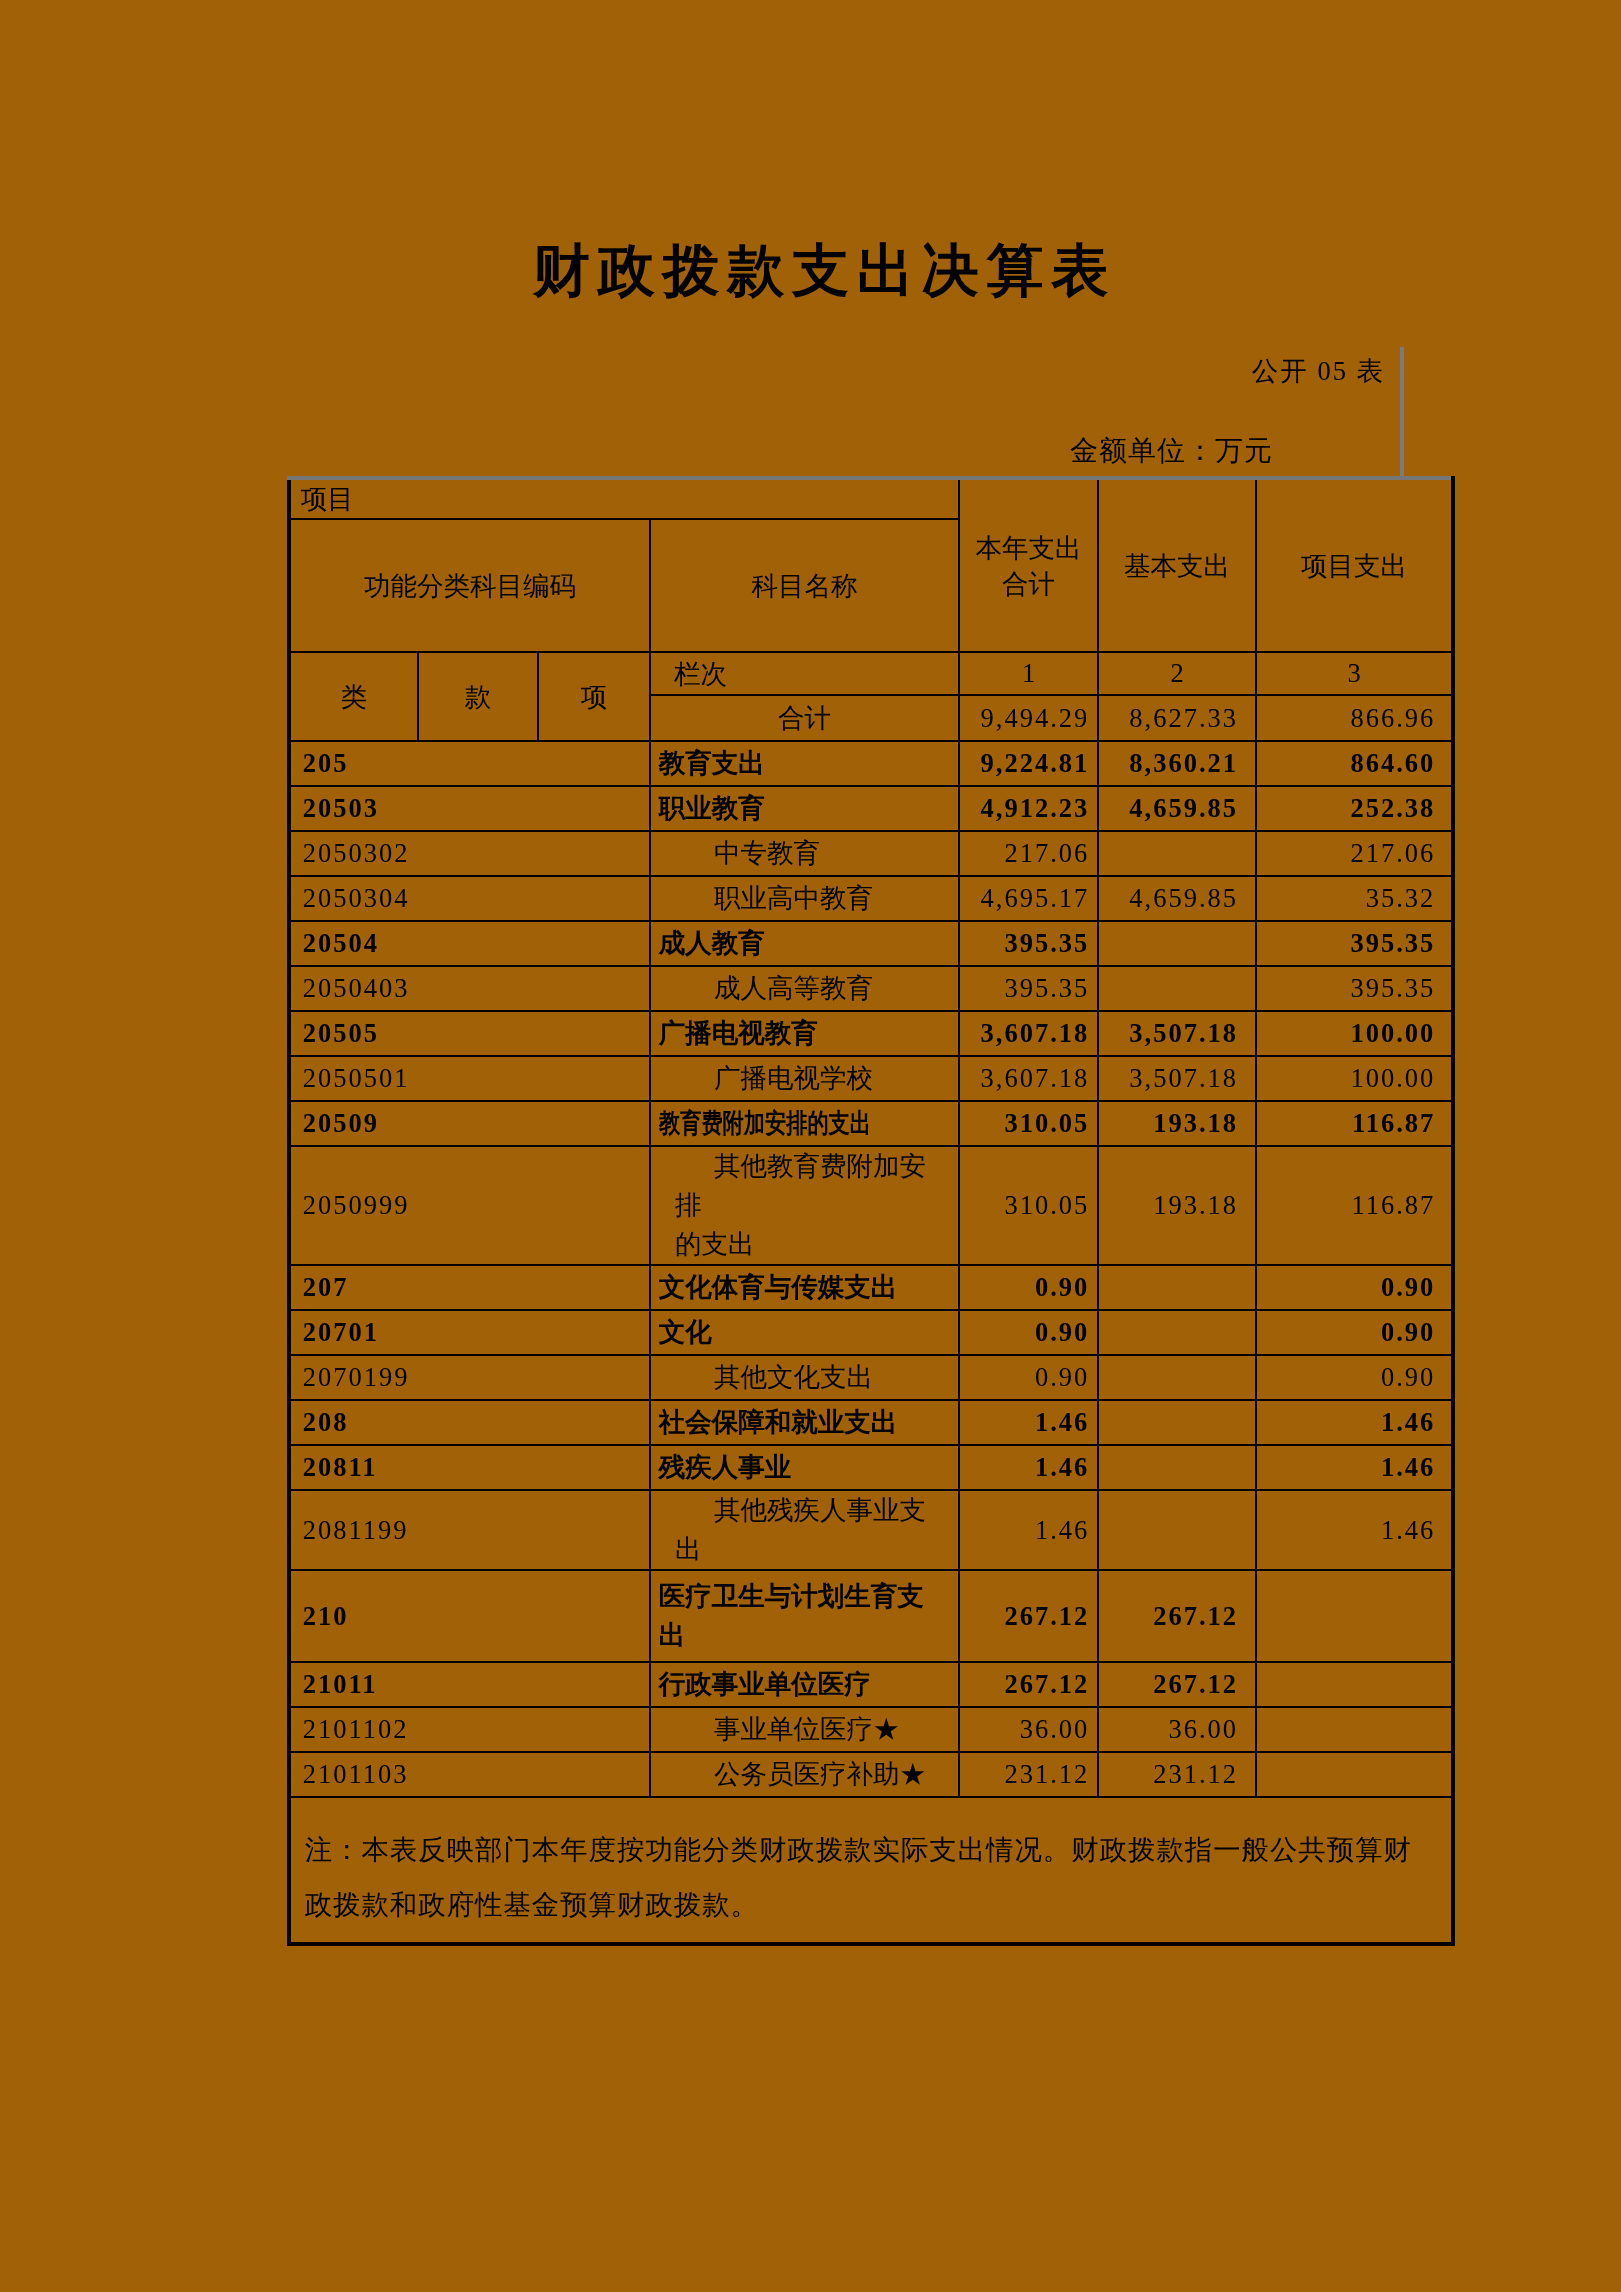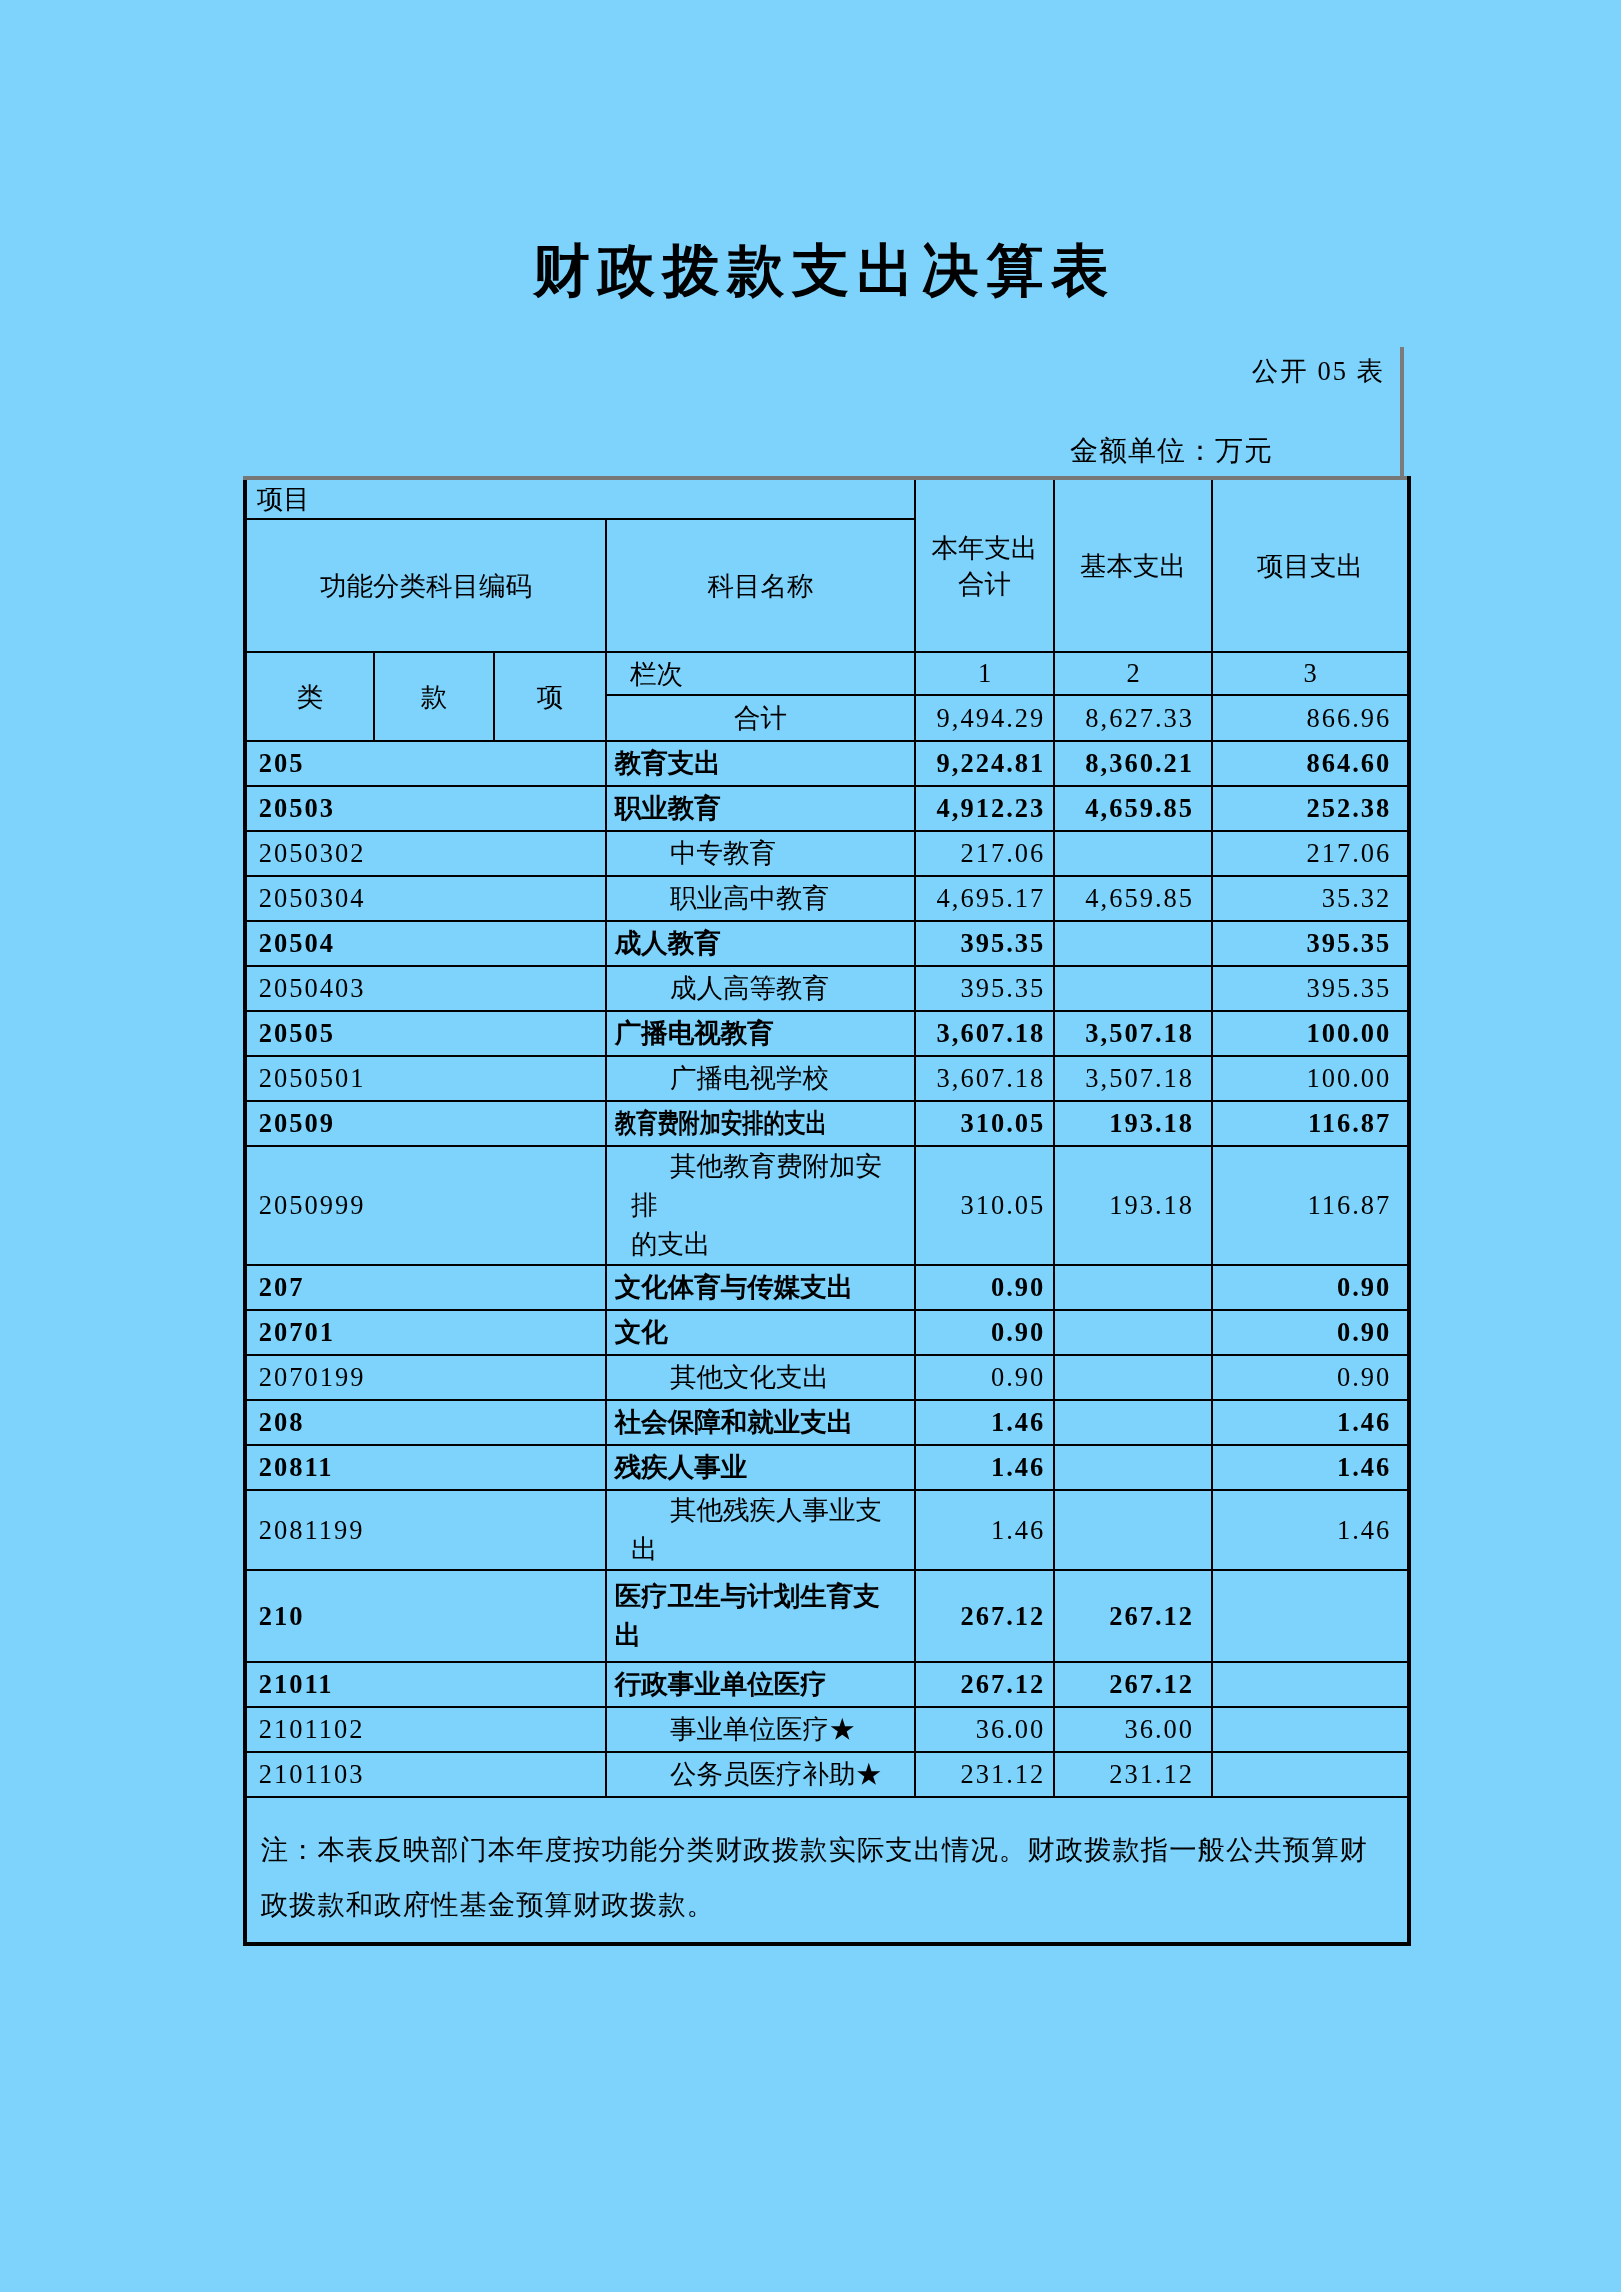--- a/index.html
+++ b/index.html
@@ -3,21 +3,21 @@
 <meta charset="utf-8">
 <style>
   * { margin: 0; padding: 0; box-sizing: border-box; }
   html, body { background: #ffffff; }
   body {
     width: 1621px; height: 2293px;
     position: relative;
     font-family: "Liberation Serif", serif;
     color: #000;
   }
-  .page { position: absolute; inset: 0; background: #7dd3fc; }
+  .page { position: absolute; inset: 0; background: #a16207; }
 
   .doc-title {
     position: absolute;
     left: 243px; top: 233px; width: 1163px;
     text-align: center;
     font-size: 57px; font-weight: bold;
     letter-spacing: 7.8px;
     white-space: nowrap;
   }
   .table-no {
@@ -43,21 +43,21 @@
   }
 
   table.fiscal {
     position: absolute;
     left: 243px; top: 476px;
     width: 1163px;
     border-collapse: collapse;
     table-layout: fixed;
     font-size: 26.5px;
   }
-  table.fiscal { border: 4.9px solid #000; border-top: 4.9px solid #777; }
+  table.fiscal { border: 4.9px solid #000; border-top: 4.9px solid #777; margin-left: 44px; }
   table.fiscal td {
     border: 2.9px solid #000;
     vertical-align: middle;
     overflow: hidden;
   }
   tr.h1 { height: 41px; }
   tr.h2 { height: 133px; }
   tr.h3 { height: 43px; }
   tr.h4 { height: 46px; }
   tr.r  { height: 45px; }

